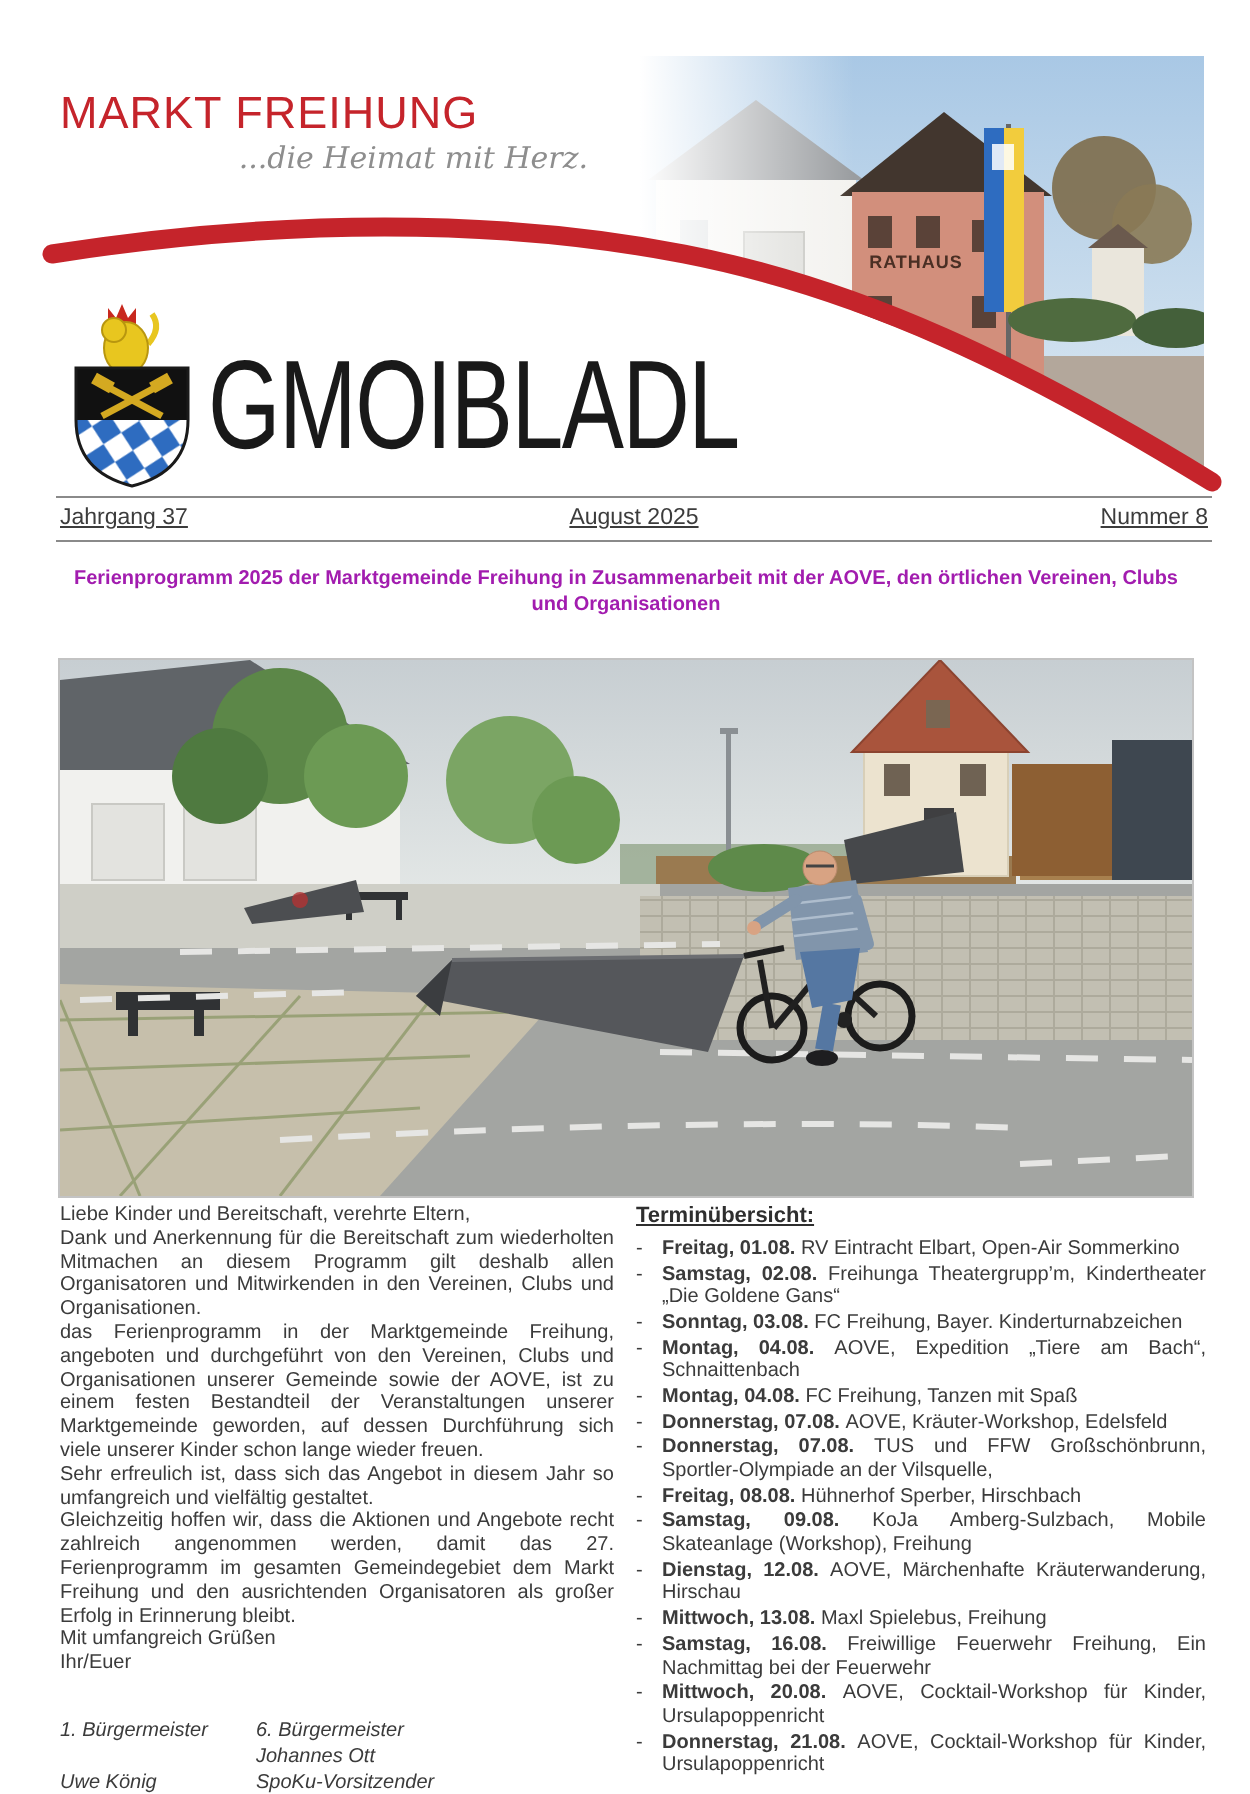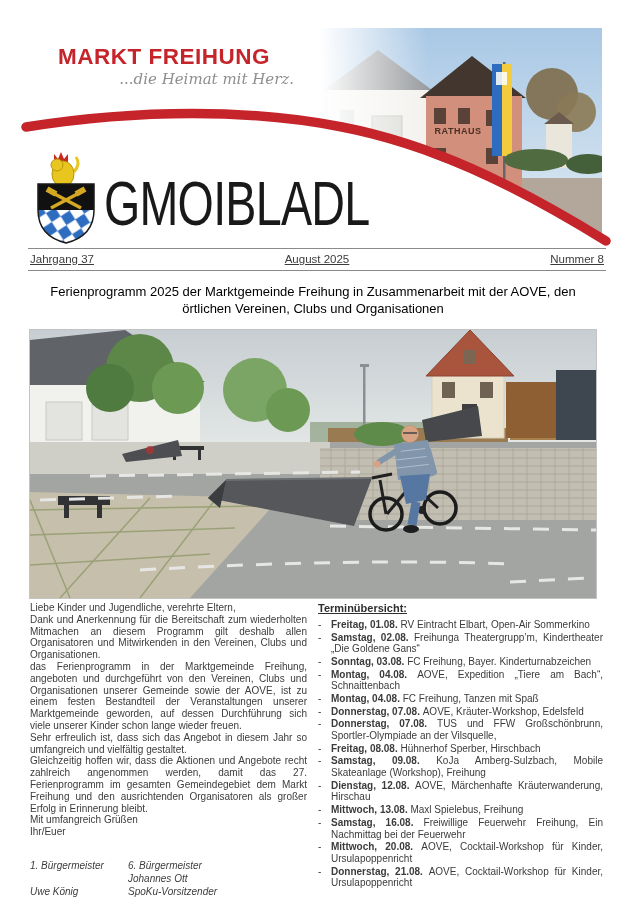--- a/index.html
+++ b/index.html
@@ -1,21 +1,21 @@
 <!DOCTYPE html>
 <html style="--accent: #c5242b;"><head>
 <meta charset="utf-8">
 <style>
   html,body{margin:0;padding:0;background:#ffffff;}
   :root{--accent:#c5242b;}
   .page{position:relative;width:625px;height:897px;background:#fff;overflow:hidden;
         font-family:"Liberation Sans",sans-serif;color:#3a3a3a;}
 
   
-  .brand-name{position:absolute;left:58px;top:44px;font-size:22.5px;font-weight:bold;
+  .brand-name{position:absolute;left:30px;top:44px;font-size:22.5px;font-weight:normal;
               color:var(--accent);letter-spacing:.5px;z-index:5;}
   .brand-tagline{position:absolute;left:58px;top:70px;width:236px;text-align:right;
                  font-family:"DejaVu Serif",serif;font-style:italic;font-size:15px;
                  color:#8e8e8e;z-index:5;}
   .header-photo{position:absolute;left:320px;top:28px;width:282px;height:205px;z-index:1;}
   .header-photo-fade{position:absolute;left:320px;top:28px;width:282px;height:205px;z-index:2;
                      background:linear-gradient(to right,#ffffff 0%,rgba(255,255,255,0) 38%);}
   .swoosh{position:absolute;left:0;top:95px;width:625px;height:165px;z-index:3;}
   .crest{position:absolute;left:30px;top:150px;z-index:4;}
   .newsletter-title{position:absolute;left:104px;top:172px;z-index:4;font-size:63px;
@@ -25,21 +25,21 @@
   
   .meta-row{position:absolute;left:28px;top:248px;width:574px;display:flex;
             border-top:1px solid #8a8a8a;border-bottom:1px solid #8a8a8a;
             padding:4px 2px 5px 2px;font-size:11.5px;color:#3c3c3c;z-index:5;text-decoration:underline;}
   .meta-row span{flex:1;}
   .meta-center{text-align:center;}
   .meta-right{text-align:right;}
 
   
   .headline{position:absolute;left:30px;top:283px;width:566px;text-align:center;
-            font-size:13px;line-height:1.32;color:#000000;}
+            font-size:10px;line-height:1.32;color:#a21caf;font-weight:bold;}
 
   
   .main-photo{position:absolute;left:30px;top:330px;width:566px;height:268px;
               outline:1px solid #c3c3c3;}
 
   
   .col-left{position:absolute;left:30px;top:602px;width:277px;font-size:10px;
             line-height:1.18;text-align:justify;color:#3b3b3b;}
   .col-left p{margin:0;}
   .signature{display:grid;grid-template-columns:98px auto;margin-top:21px;
@@ -240,21 +240,21 @@
       <circle cx="380" cy="104" r="8.5" fill="#d8a383" stroke="#b98a6c" stroke-width=".5"></circle>
       <line x1="373" y1="103" x2="387" y2="103" stroke="#444" stroke-width="1.5"></line>
       <polygon points="370,146 400,144 396,170 376,174" fill="#5577a2"></polygon>
       <line x1="386" y1="172" x2="382" y2="195" stroke="#5577a2" stroke-width="9"></line>
       <ellipse cx="381" cy="199" rx="8" ry="4" fill="#1e1e20"></ellipse>
     </g>
   </svg>
 
   <div class="col-left">
     <div>
-        <p>Liebe Kinder und Jugendliche, verehrte Eltern,</p>
+        <p>Liebe Kinder und Bereitschaft, verehrte Eltern,</p>
         <p>Dank und Anerkennung für die Bereitschaft zum wiederholten Mitmachen an diesem Programm gilt deshalb allen Organisatoren und Mitwirkenden in den Vereinen, Clubs und Organisationen.</p>
         <p>das Ferienprogramm in der Marktgemeinde Freihung, angeboten und durchgeführt von den Vereinen, Clubs und Organisationen unserer Gemeinde sowie der AOVE, ist zu einem festen Bestandteil der Veranstaltungen unserer Marktgemeinde geworden, auf dessen Durchführung sich viele unserer Kinder schon lange wieder freuen.</p>
         <p>Sehr erfreulich ist, dass sich das Angebot in diesem Jahr so umfangreich und vielfältig gestaltet.</p>
         <p>Gleichzeitig hoffen wir, dass die Aktionen und Angebote recht zahlreich angenommen werden, damit das 27. Ferienprogramm im gesamten Gemeindegebiet dem Markt Freihung und den ausrichtenden Organisatoren als großer Erfolg in Erinnerung bleibt.</p>
         <p>Mit umfangreich Grüßen</p>
         <p>Ihr/Euer</p>
       </div>
     <div class="signature">
       <div><div>1. Bürgermeister</div><div>&nbsp;</div><div>Uwe König</div></div>
       <div><div>6. Bürgermeister</div><div>Johannes Ott</div><div>SpoKu-Vorsitzender</div></div>

